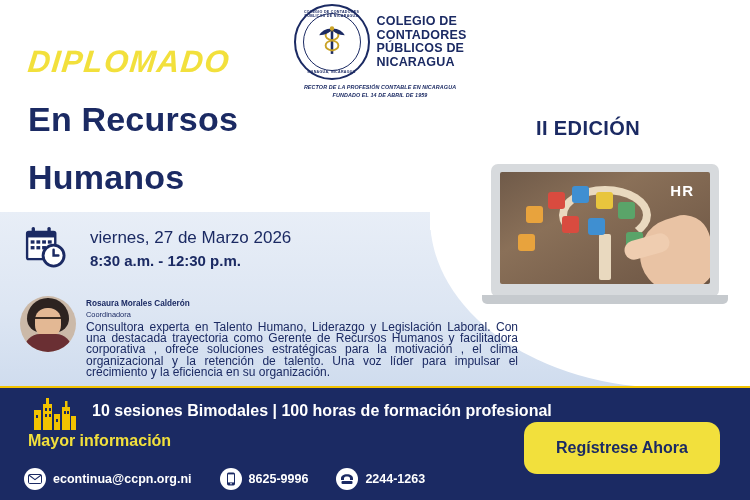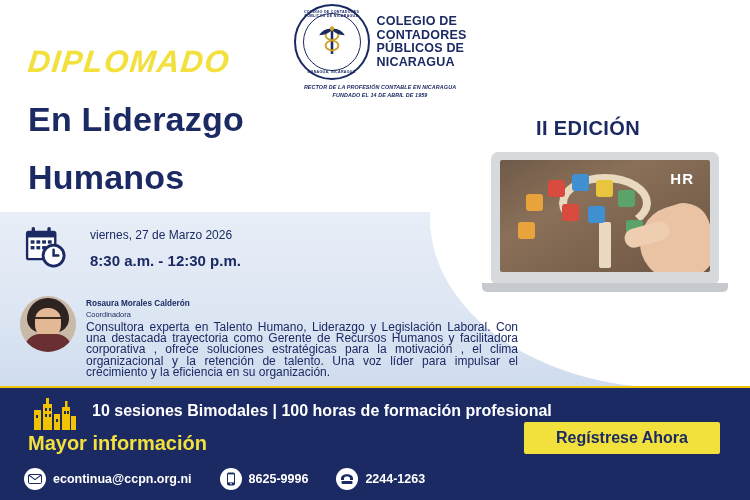--- a/index.html
+++ b/index.html
@@ -163,21 +163,21 @@
     font-size: 20px;
     font-weight: bold;
     color: #1b2a63;
     letter-spacing: .4px;
   }
 
   
   .laptop {
     position: absolute;
     left: 482px;
-    top: 152px;
+    top: 164px;
     width: 246px;
     height: 150px;
   }
   .laptop-body {
     position: absolute;
     left: 9px; top: 0;
     width: 228px; height: 133px;
     background: #d7dadd;
     border-radius: 7px;
     box-sizing: border-box;
@@ -261,21 +261,21 @@
     position: absolute;
     left: 24px;
     top: 226px;
     width: 42px;
     height: 42px;
   }
   .date-line1 {
     position: absolute;
     left: 90px;
     top: 228px;
-    font-size: 12px;
+    font-size: 17px;
     color: #1b2a63;
     font-weight: normal;
   }
   .date-line2 {
     position: absolute;
     left: 90px;
     top: 252px;
     font-size: 15px;
     color: #1b2a63;
     font-weight: bold;
@@ -375,21 +375,21 @@
     left: 92px;
     top: 402px;
     font-size: 16px;
     font-weight: bold;
     color: #ffffff;
   }
   .mayor {
     position: absolute;
     left: 28px;
     top: 432px;
-    font-size: 20px;
+    font-size: 16px;
     font-weight: bold;
     color: #f2e03c;
   }
   .contact-row {
     position: absolute;
     left: 24px;
     top: 468px;
     display: flex;
     align-items: center;
     gap: 10px;
@@ -411,23 +411,23 @@
     background: #ffffff;
     display: flex;
     align-items: center;
     justify-content: center;
   }
   .cta {
     position: absolute;
     left: 524px;
     top: 422px;
     width: 196px;
-    height: 32px;
+    height: 52px;
     background: #f2e03c;
-    border-radius: 2px;
+    border-radius: 13px;
     display: flex;
     align-items: center;
     justify-content: center;
     font-size: 16px;
     font-weight: bold;
     color: #1b2a63;
     border: none;
     cursor: pointer;
     font-family: "Liberation Sans", sans-serif;
   }
@@ -464,21 +464,21 @@
         <div class="logo-name">NICARAGUA</div>
       </div>
     </div>
     <div class="logo-sub">
       <div>RECTOR DE LA PROFESIÓN CONTABLE EN NICARAGUA</div>
       <div>FUNDADO EL 14 DE ABRIL DE 1959</div>
     </div>
   </div>
 
   <div class="kicker">DIPLOMADO</div>
-  <div class="title1">En Liderazgo</div>
+  <div class="title1">En Recursos</div>
   <div class="title2">Humanos</div>
   <div class="edition">II EDICIÓN</div>
 
   <div class="laptop">
     <div class="laptop-body">
       <div class="laptop-screen">
         <div class="tree-canopy"></div>
         <div class="tree-trunk"></div>
         <div class="cube" style="left:26px;  top:34px;  background:#e8a33d;"></div>
         <div class="cube" style="left:48px;  top:20px;  background:#d94b3f;"></div>

